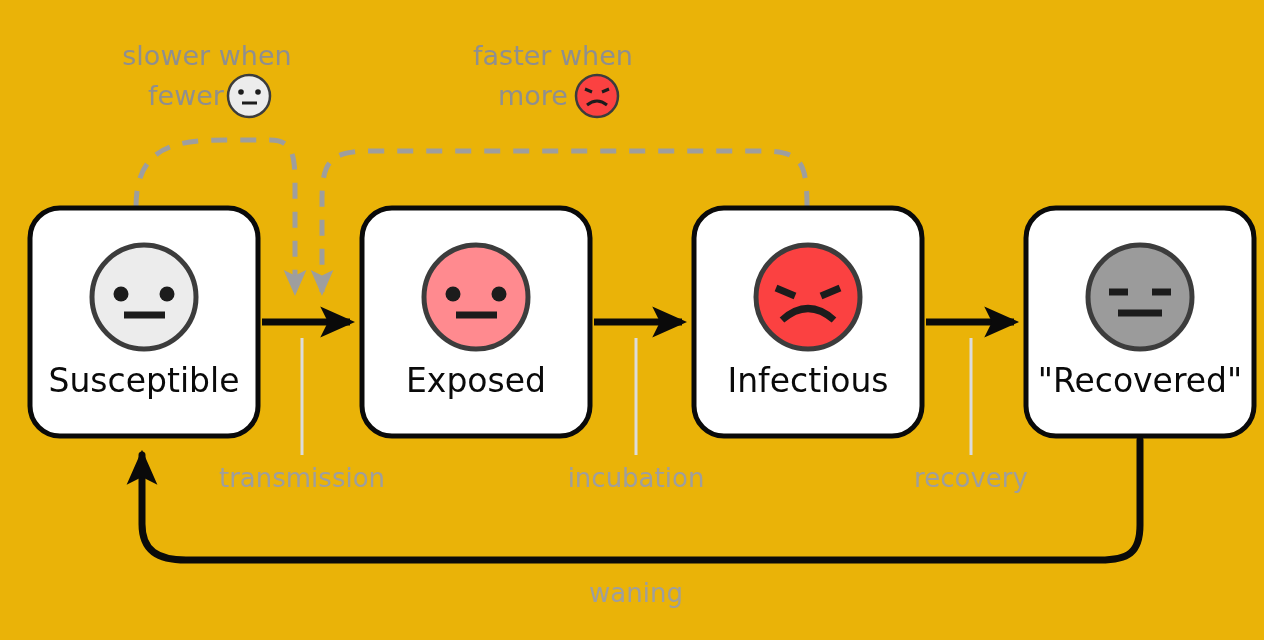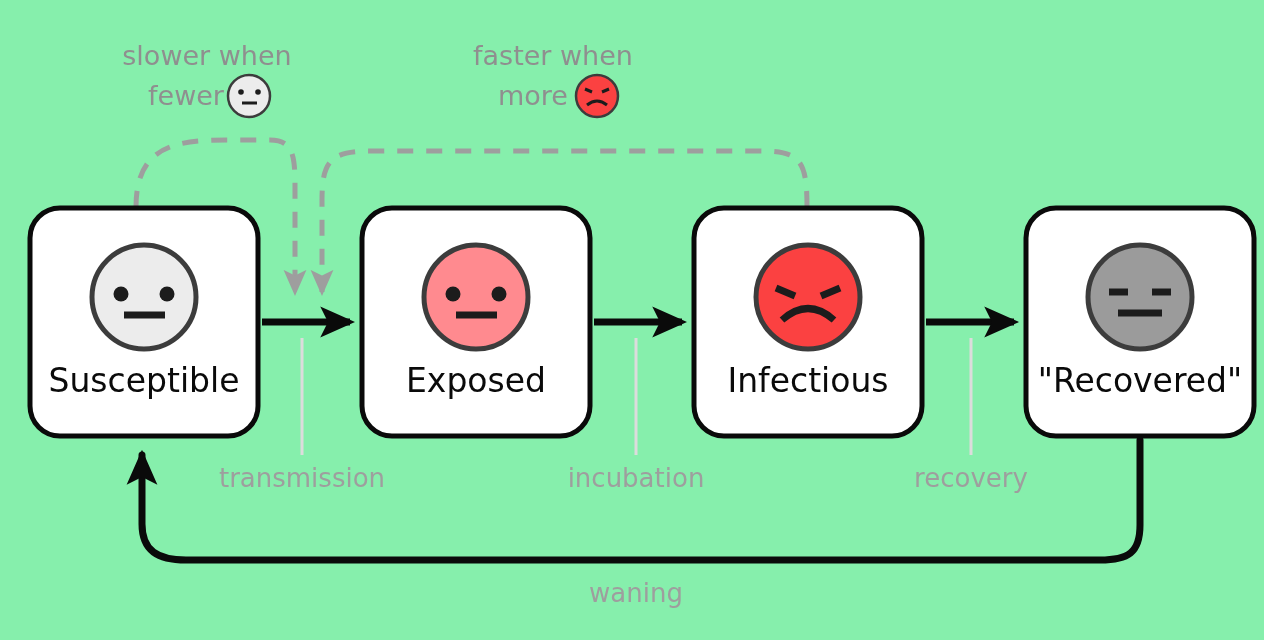--- a/index.html
+++ b/index.html
@@ -7,21 +7,21 @@
     padding: 0;
     background: #ffffff;
   }
   body {
     font-family: "DejaVu Sans", sans-serif;
   }
   #diagram-root {
     position: relative;
     width: 1264px;
     height: 640px;
-    background: #86efac;
+    background: #eab308;
     overflow: hidden;
   }
   #seir-svg {
     position: absolute;
     top: 0;
     left: 0;
     width: 1280px;
     height: 640px;
     display: block;
   }

